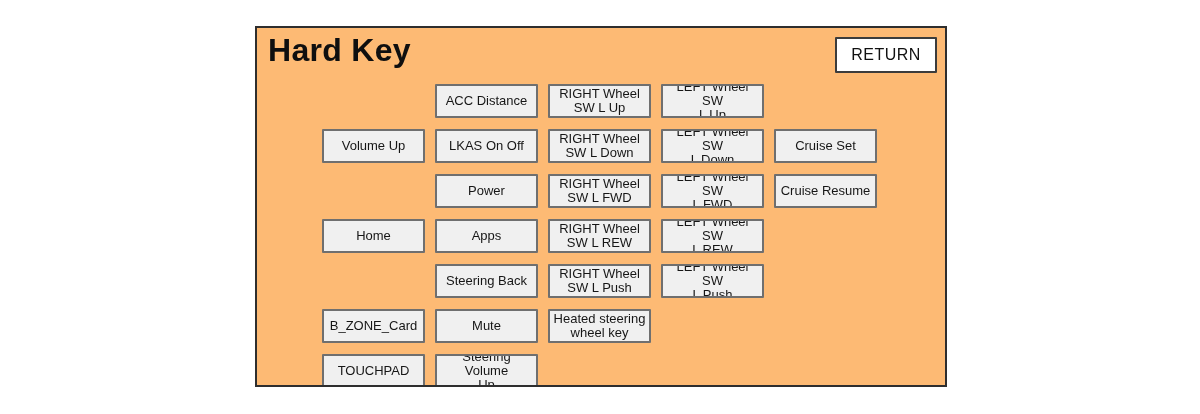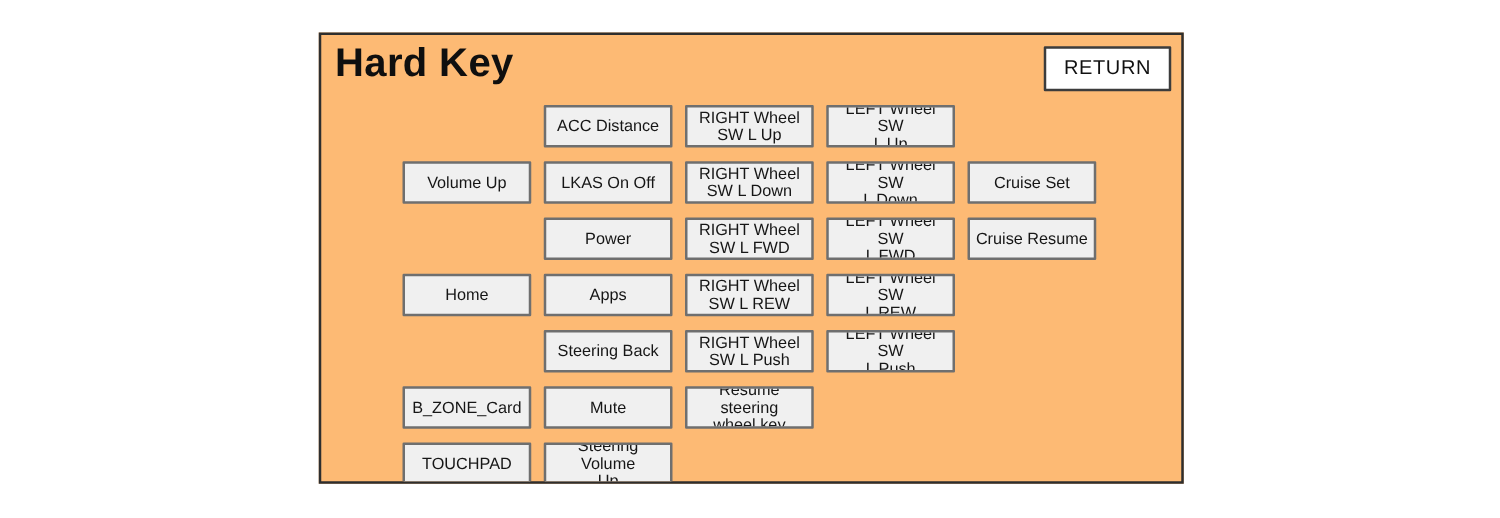--- a/index.html
+++ b/index.html
@@ -119,20 +119,20 @@
 L REW</div>
 
     <div class="key-btn" style="grid-area:5/2">Steering Back</div>
     <div class="key-btn" style="grid-area:5/3">RIGHT Wheel
 SW L Push</div>
     <div class="key-btn" style="grid-area:5/4">LEFT Wheel SW
 L Push</div>
 
     <div class="key-btn" style="grid-area:6/1">B_ZONE_Card</div>
     <div class="key-btn" style="grid-area:6/2">Mute</div>
-    <div class="key-btn" style="grid-area:6/3">Resume steering
+    <div class="key-btn" style="grid-area:6/3">Heated steering
 wheel key</div>
 
     <div class="key-btn" style="grid-area:7/1">TOUCHPAD</div>
     <div class="key-btn" style="grid-area:7/2">Steering Volume
 Up</div>
   </div>
 </div>
 
 </body></html>

